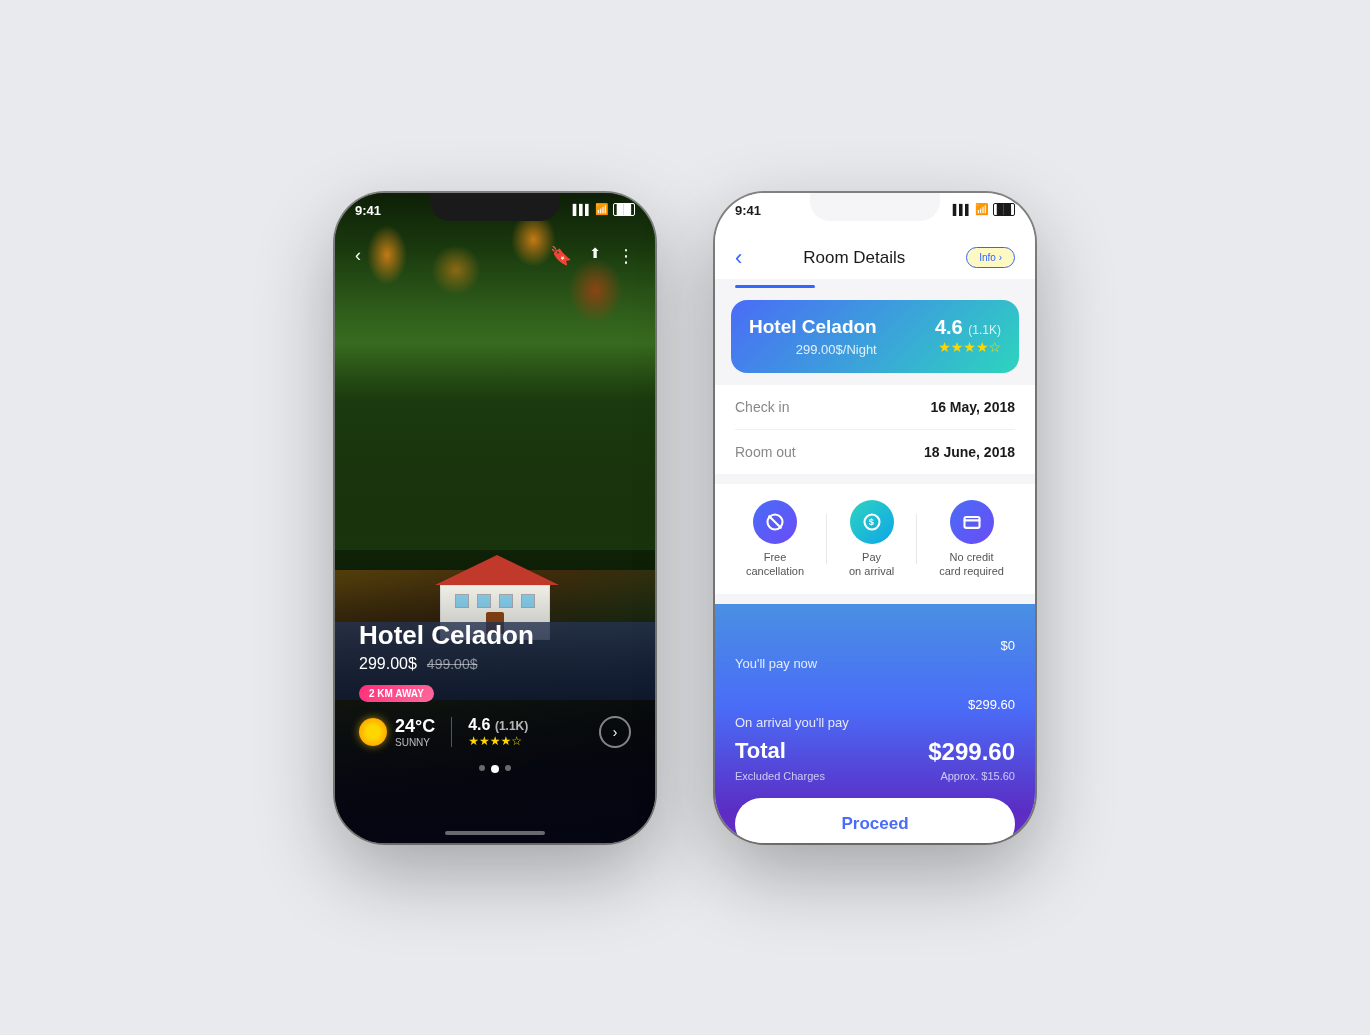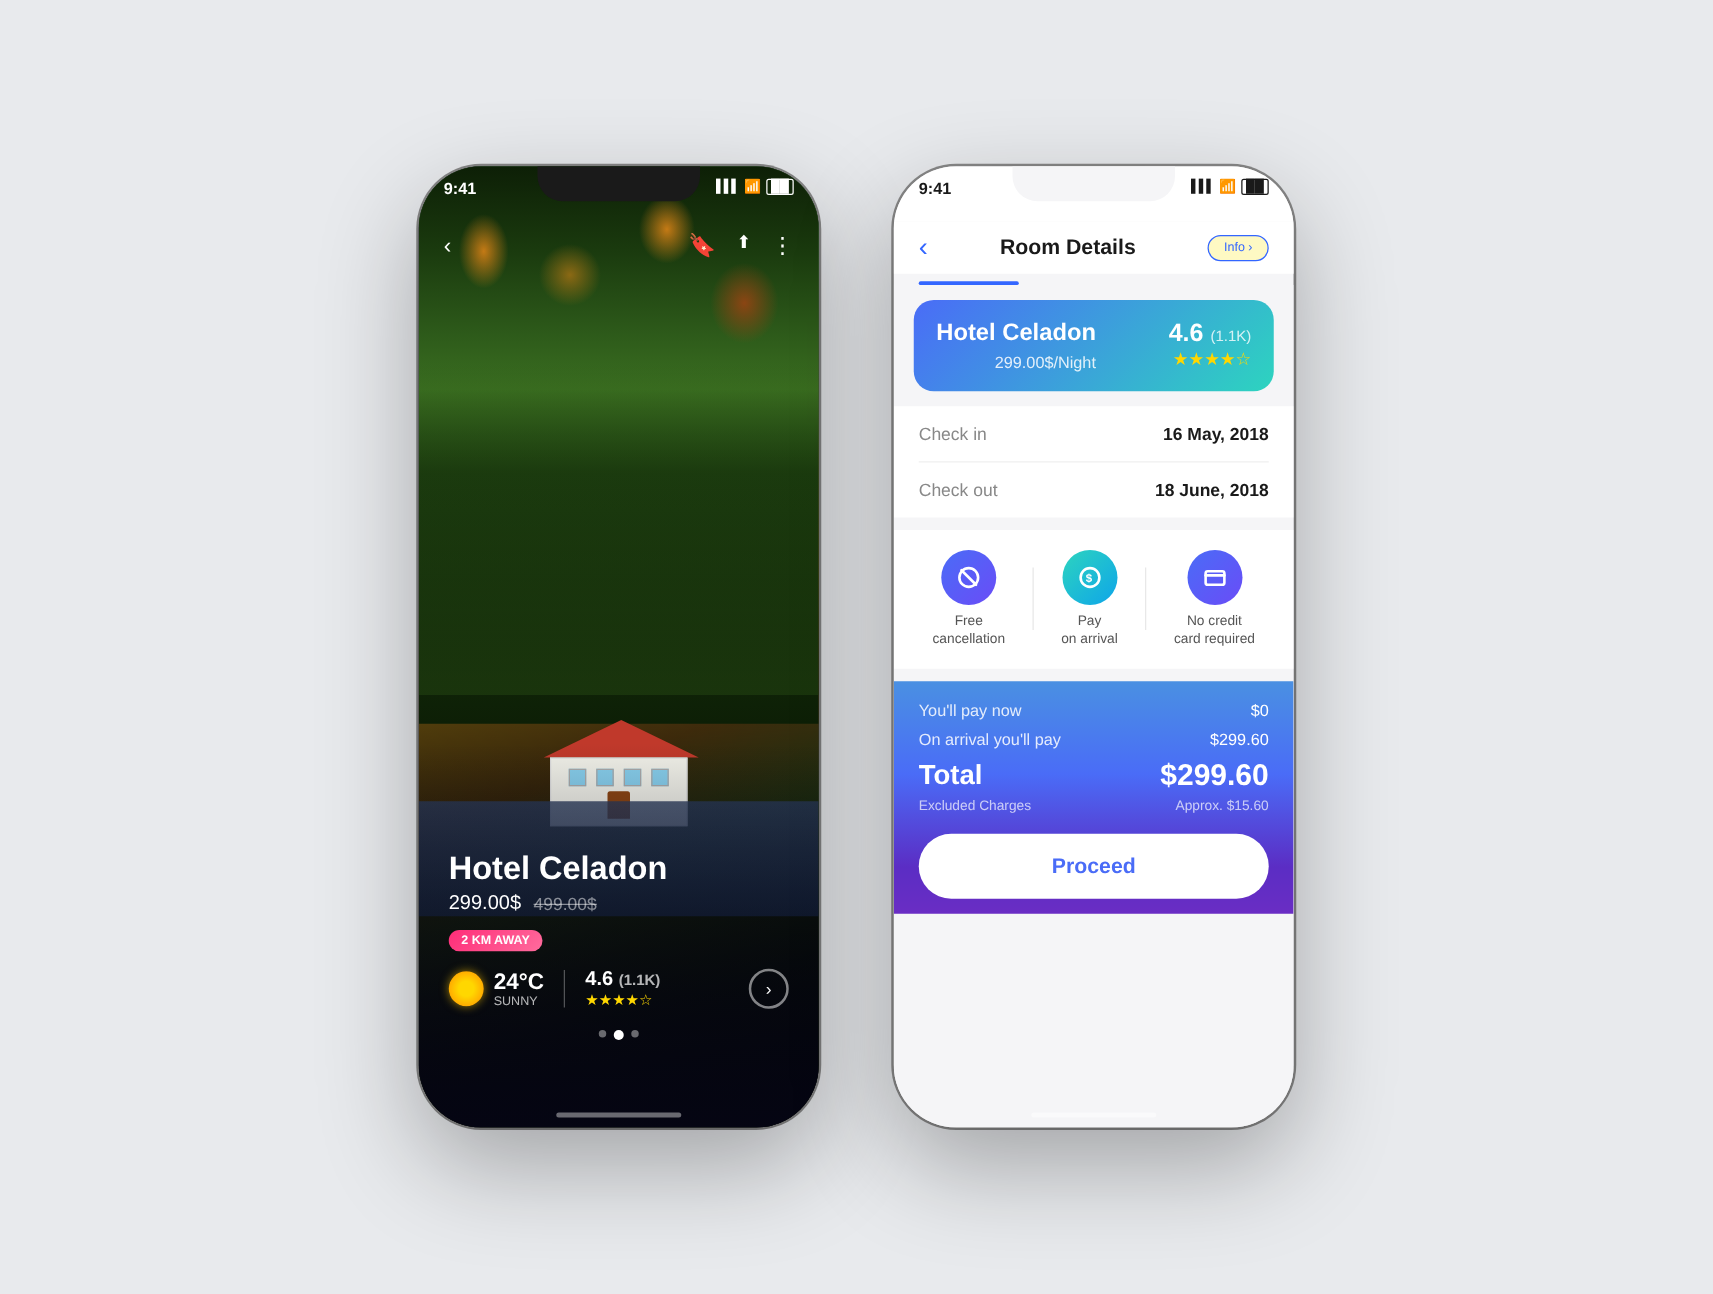--- a/index.html
+++ b/index.html
@@ -16,21 +16,21 @@
 
     .phones-container {
       display: flex;
       gap: 60px;
       align-items: center;
     }
 
     
     .phone {
       width: 320px;
-      height: 769px;
+      height: 650px;
       background: #1a1a2e;
       border-radius: 50px;
       position: relative;
       box-shadow: 0 30px 80px rgba(0,0,0,0.3), 0 0 0 2px #888, inset 0 0 0 2px #333;
       overflow: hidden;
     }
 
     .phone-white {
       background: #fff;
     }
@@ -327,21 +327,21 @@
     }
 
     .back-btn {
       color: #3366ff;
       font-size: 18px;
       cursor: pointer;
     }
 
     .page-title {
       font-size: 17px;
-      font-weight: 700;
+      font-weight: 400;
       color: #1a1a1a;
     }
 
     .info-btn {
       border: 1.5px solid #3366ff;
       color: #3366ff;
       padding: 4px 12px;
       border-radius: 20px;
       font-size: 10px;
       font-weight: 500;
@@ -465,21 +465,21 @@
       padding: 16px 20px 12px;
     }
 
     .pay-row {
       display: flex;
       justify-content: space-between;
       align-items: center;
       margin-bottom: 8px;
     }
 
-    .pay-label { font-size: 13px; color: rgba(255,255,255,0.85); }
+    .pay-label { font-size: 13px; color: rgba(255,255,255,0.85); margin-top: 36px; }
     .pay-value { font-size: 13px; color: #fff; font-weight: 500; }
 
     .total-row {
       display: flex;
       justify-content: space-between;
       align-items: flex-start;
       margin-top: 8px;
       margin-bottom: 4px;
     }
 
@@ -644,21 +644,21 @@
             <div class="hotel-card-stars">★★★★☆</div>
           </div>
         </div>
 
         <div class="details-section">
           <div class="detail-row">
             <span class="detail-label">Check in</span>
             <span class="detail-value">16 May, 2018</span>
           </div>
           <div class="detail-row">
-            <span class="detail-label">Check out</span>
+            <span class="detail-label">Room out</span>
             <span class="detail-value">18 June, 2018</span>
           </div>
         </div>
 
         <div class="amenities-row">
           <div class="amenity-item">
             <div class="amenity-icon-circle">
               <svg width="20" height="20" viewBox="0 0 24 24" fill="none" stroke="white" stroke-width="2.5" stroke-linecap="round">
                 <circle cx="12" cy="12" r="9"></circle>
                 <line x1="5" y1="5" x2="19" y2="19"></line>

